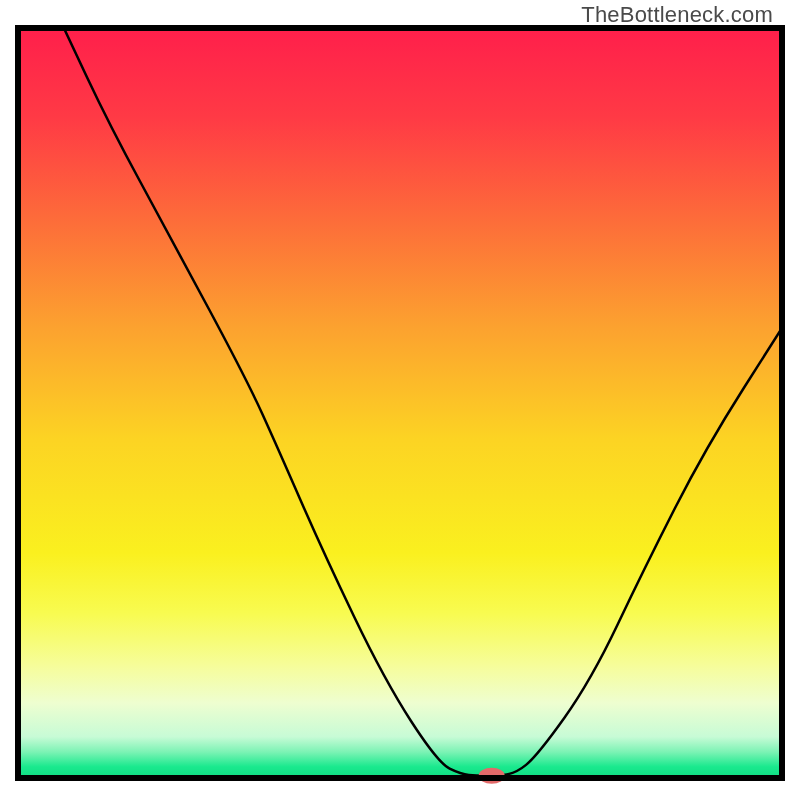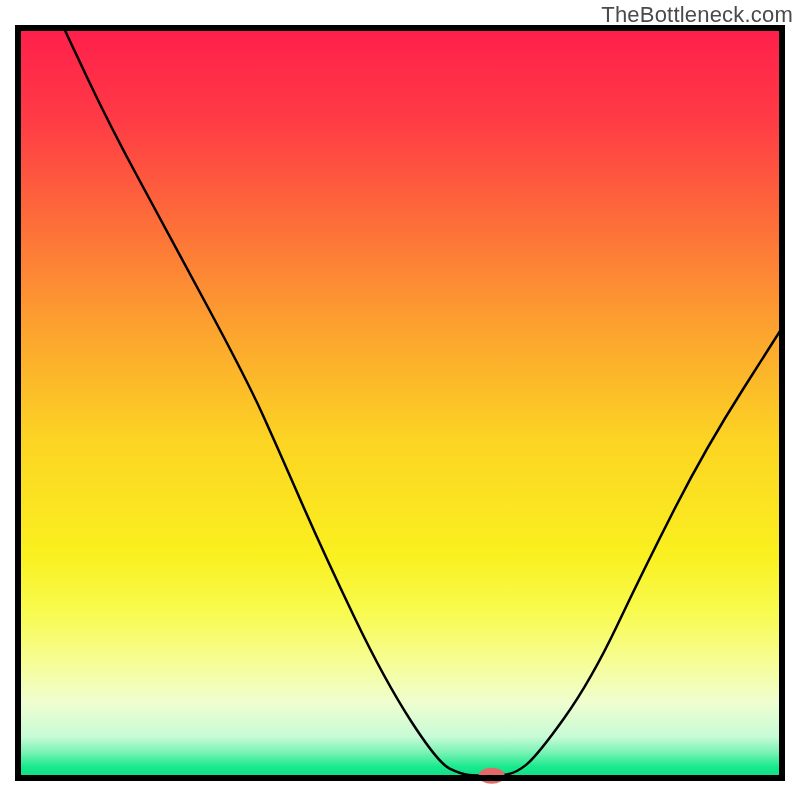--- a/index.html
+++ b/index.html
@@ -11,21 +11,21 @@
     font-family: Arial, Helvetica, sans-serif;
   }
   .chart-container {
     position: relative;
     width: 800px;
     height: 800px;
   }
   .watermark {
     position: absolute;
     top: 2px;
-    right: 7px;
+    right: 27px;
     font-size: 22px;
     font-weight: 500;
     color: #4a4a4a;
     font-family: Arial, sans-serif;
     z-index: 10;
     letter-spacing: 0.2px;
   }
   svg.plot {
     position: absolute;
     left: 0;

